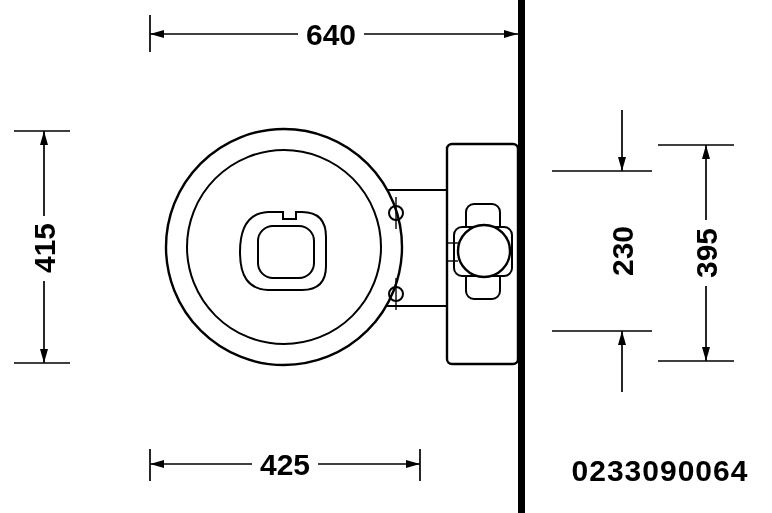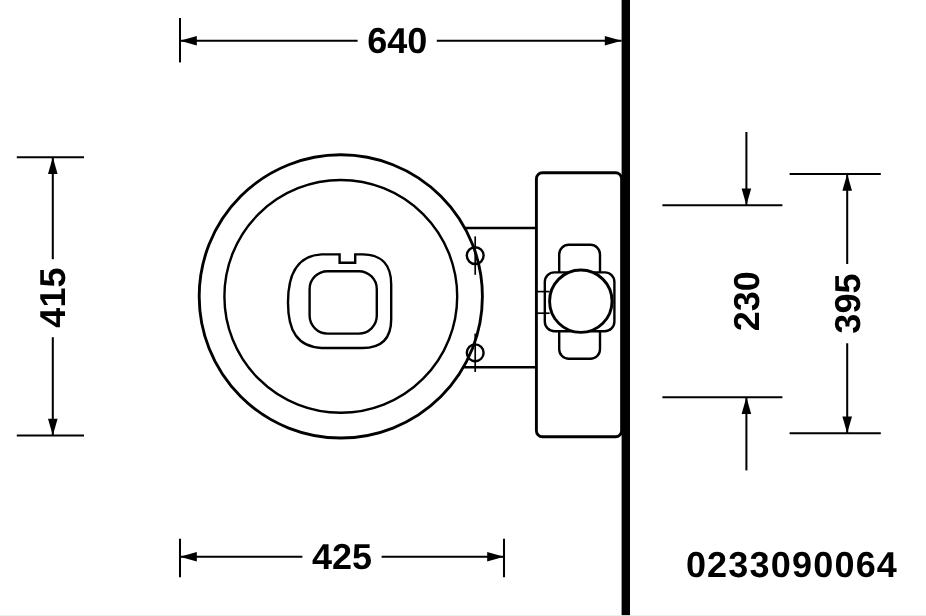--- a/index.html
+++ b/index.html
@@ -4,21 +4,21 @@
 <style>
   html, body {
     margin: 0;
     padding: 0;
     background: #ffffff;
   }
   .stage {
     position: relative;
     width: 772px;
     height: 513px;
-    background: #86efac;
+    background: #8b5cf6;
     overflow: hidden;
   }
   svg { display: block; }
   .ol   { fill: #ffffff; stroke: #000000; stroke-width: 2.4; }
   .olt  { fill: none;    stroke: #000000; stroke-width: 2;   }
   .thin { fill: none;    stroke: #000000; stroke-width: 1.4; }
   .dim  { stroke: #000000; stroke-width: 1.7; fill: none; }
   .arrow { fill: #000000; stroke: none; }
   .wall { stroke: #000000; stroke-width: 7; }
   text.dim-label {

